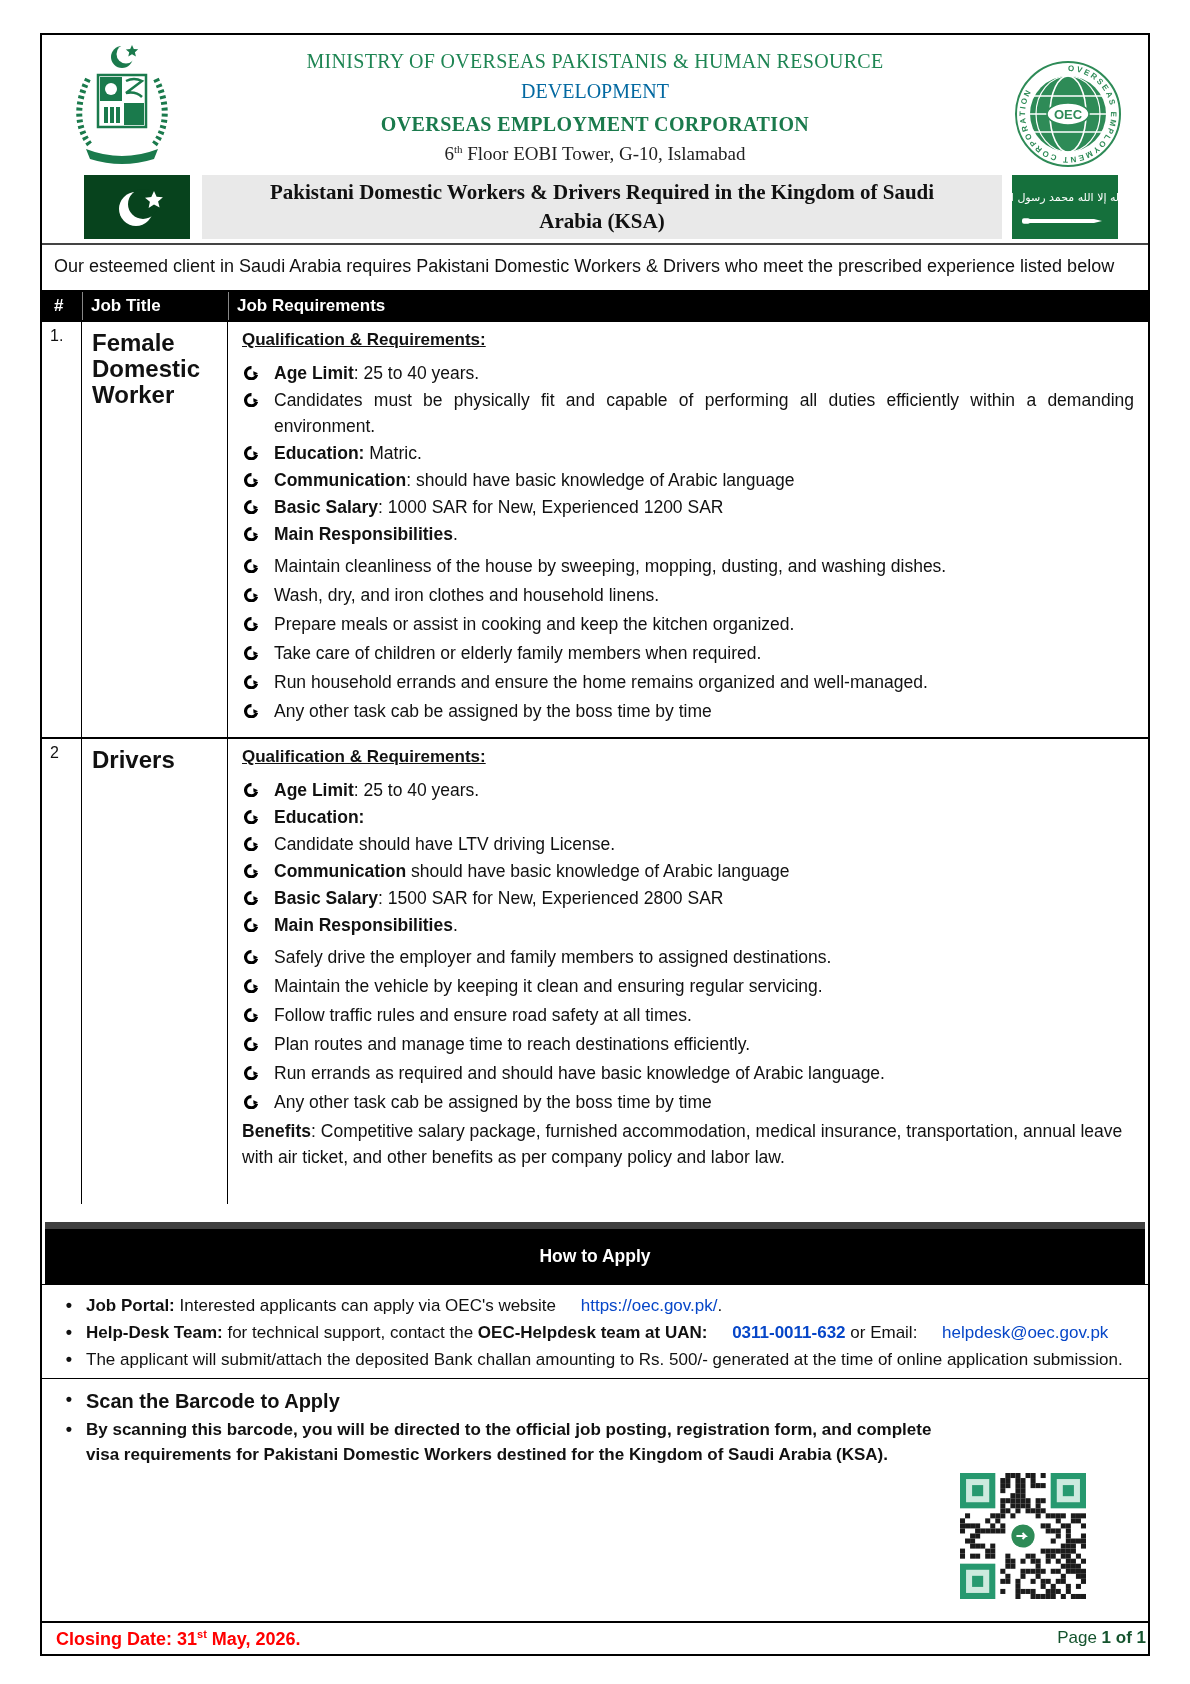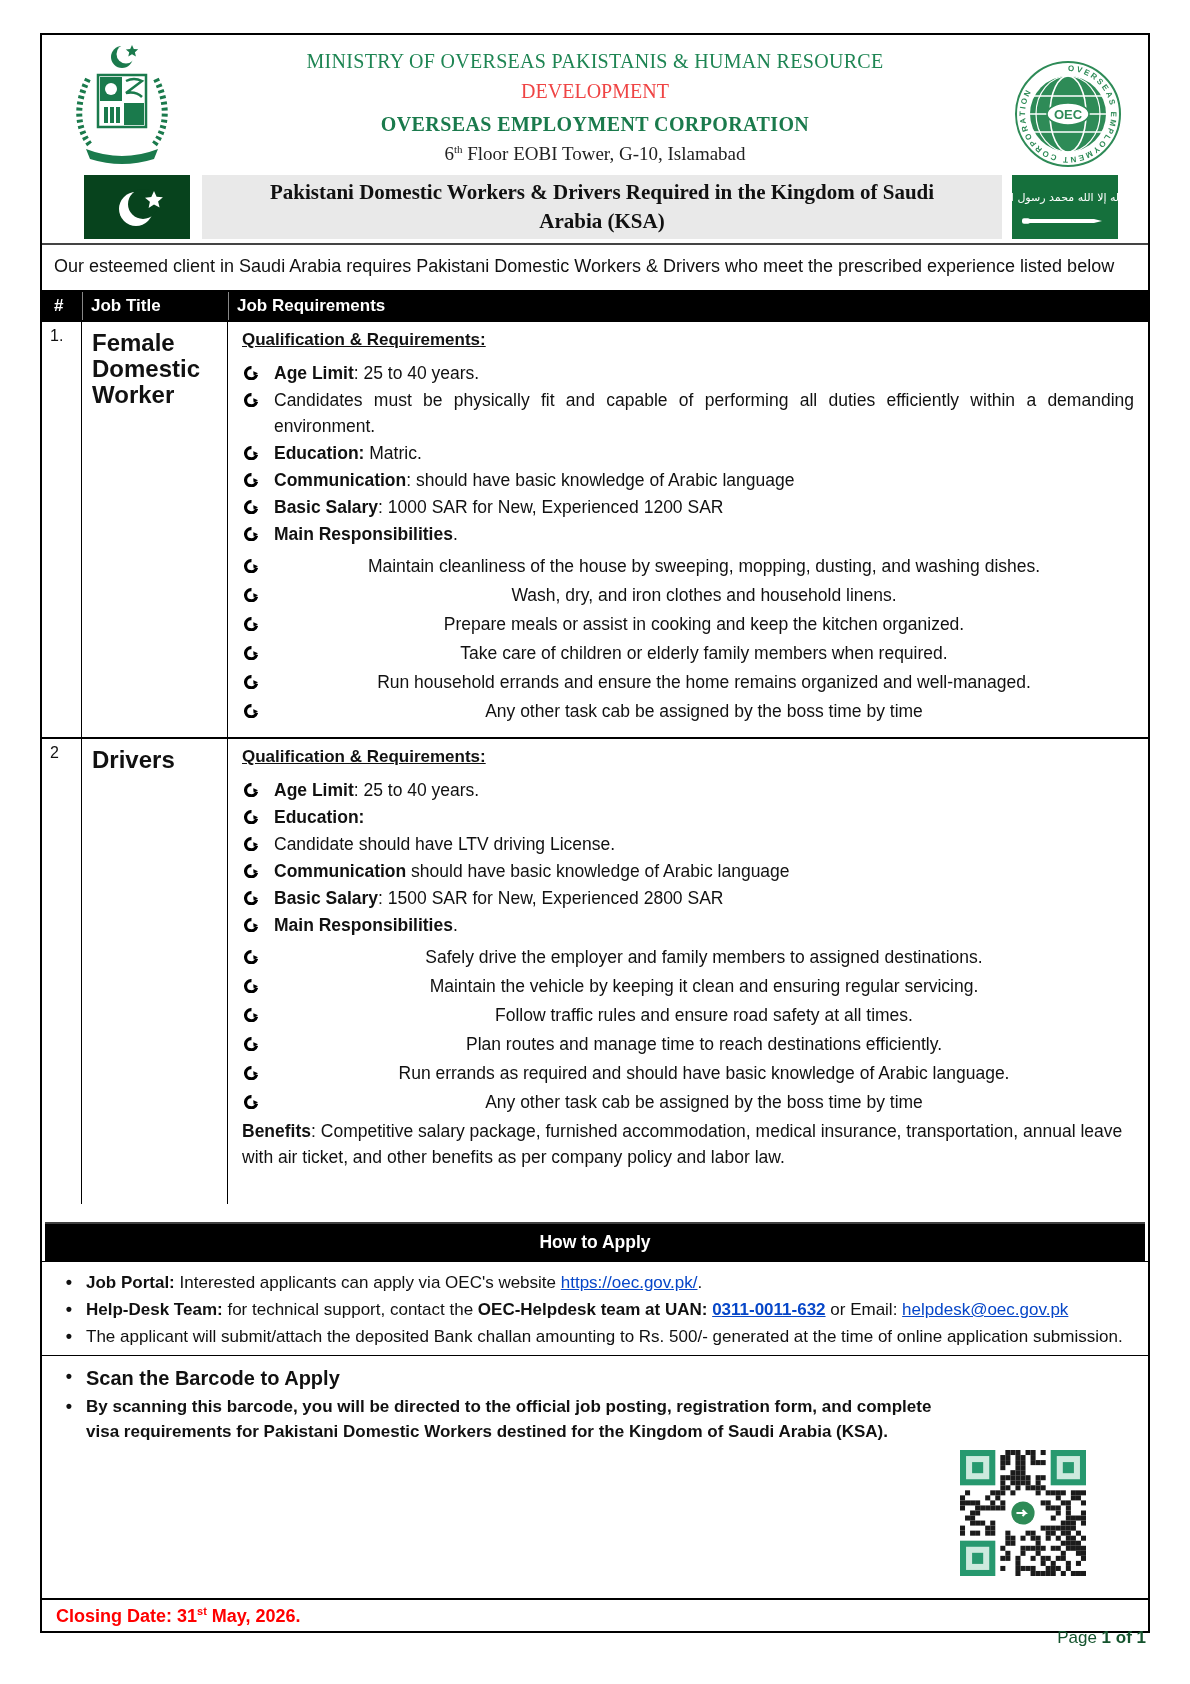--- a/index.html
+++ b/index.html
@@ -6,21 +6,21 @@
   body{width:1190px;height:1684px;position:relative;font-family:"Liberation Sans",sans-serif;color:#111;overflow:hidden;}
   .page{position:absolute;left:40px;top:33px;width:1106px;border:2px solid #000;background:#fff;}
 
   
   .hdr{display:flex;align-items:flex-start;padding:6px 10px 2px 10px;}
   .hdr-left{width:140px;flex:0 0 140px;display:flex;justify-content:center;}
   .hdr-center{flex:1;text-align:center;font-family:"Liberation Serif",serif;}
   .hdr-right{width:140px;flex:0 0 140px;display:flex;justify-content:center;padding-top:18px;}
   .gov-title{color:#1a7a4c;font-weight:bold;font-size:22px;text-decoration:underline;letter-spacing:.5px;margin-top:2px;}
   .ministry{color:#1e8553;font-size:20px;margin-top:9px;letter-spacing:.3px;}
-  .ministry2{color:#ef4444;font-size:20px;margin-top:7px;text-align:center;}
+  .ministry2{color:#0369a1;font-size:20px;margin-top:7px;text-align:center;}
   .org-title{color:#1a7a4c;font-weight:bold;font-size:20px;margin-top:10px;letter-spacing:.4px;}
   .address{color:#222;font-size:19px;margin-top:7px;}
   sup{font-size:11px;}
 
   
   .adv-row{display:flex;justify-content:space-between;border-top:2px solid #000;border-bottom:2px solid #000;
            padding:4px 8px;font-weight:bold;font-size:18px;}
 
   
   .banner{display:flex;align-items:center;padding:3px 0 3px 0;border-bottom:2px solid #444;height:66px;}
@@ -38,35 +38,35 @@
   .t-head{display:grid;grid-template-columns:40px 146px 1fr;background:#000;color:#fff;font-weight:bold;font-size:17px;}
   .t-head>div{padding:4px 8px;border-left:1px solid #888;}
   .t-head>div:first-child{border-left:none;padding-left:12px;}
   .t-row{display:grid;grid-template-columns:40px 146px 1fr;border-top:2px solid #000;}
   .c-num{border-right:1.5px solid #000;padding:5px 4px 0 8px;font-size:16px;}
   .c-title{border-right:1.5px solid #000;padding:8px 8px 10px 10px;font-weight:bold;font-size:24px;line-height:26px;}
   .c-req{padding:6px 14px 10px 14px;}
   .req-heading{font-weight:bold;font-size:17px;text-decoration:underline;margin:2px 0 10px 0;}
   .bullet{display:flex;margin:0 0 1px 0;}
   .bullet .btext{font-size:17.5px;line-height:26px;flex:1;}
-  .bullet.task{margin:3px 0;text-align:center;}
+  .bullet.task{margin:3px 0;}
   .btext.justify{text-align:justify;}
   .bicon{width:14px;height:14px;flex:0 0 14px;margin:6px 16px 0 2px;}
   .tasks{margin-top:6px;}
   .benefits{font-size:17.5px;line-height:26px;margin-top:2px;}
   .pad-bottom{padding-bottom:34px;}
 
   
   .gap{height:18px;}
-  .hta-bar{background:#000;color:#fff;font-weight:bold;font-size:17.5px;text-align:center;margin:0 3px;padding:8px 0;border-top:2px solid #404040;}
+  .hta-bar{background:#000;color:#fff;font-weight:bold;font-size:17.5px;text-align:center;margin:0 3px;padding:17px 0;border-top:7px solid #404040;}
   .apply{border-top:1.5px solid #000;padding:6px 10px 8px 10px;}
   .a-li{display:flex;font-size:17px;line-height:25px;margin:2px 0;}
   .a-li .dot{flex:0 0 34px;text-align:center;font-weight:bold;font-size:18px;}
   .a-li .atext{flex:1;}
-  a.lnk{color:#0646c8;text-decoration:underline;cursor:pointer;}
+  a.lnk{color:#0646c8;cursor:pointer;margin-left:20px;}
   .divline{border-top:1.5px solid #000;margin:6px -10px 8px -10px;}
   .scan-h{font-size:20px;font-weight:bold;line-height:28px;}
   .scan-t{font-weight:bold;max-width:880px;}
   .qr-row{display:flex;justify-content:flex-end;padding:4px 52px 14px 0;}
   .qr{width:126px;height:126px;}
 
   
   .closing{border-top:2px solid #000;padding:5px 10px 4px 14px;color:#ff0000;font-weight:bold;font-size:18px;}
 
   .page-num{position:absolute;right:44px;top:1628px;font-size:17px;color:#14532d;}

